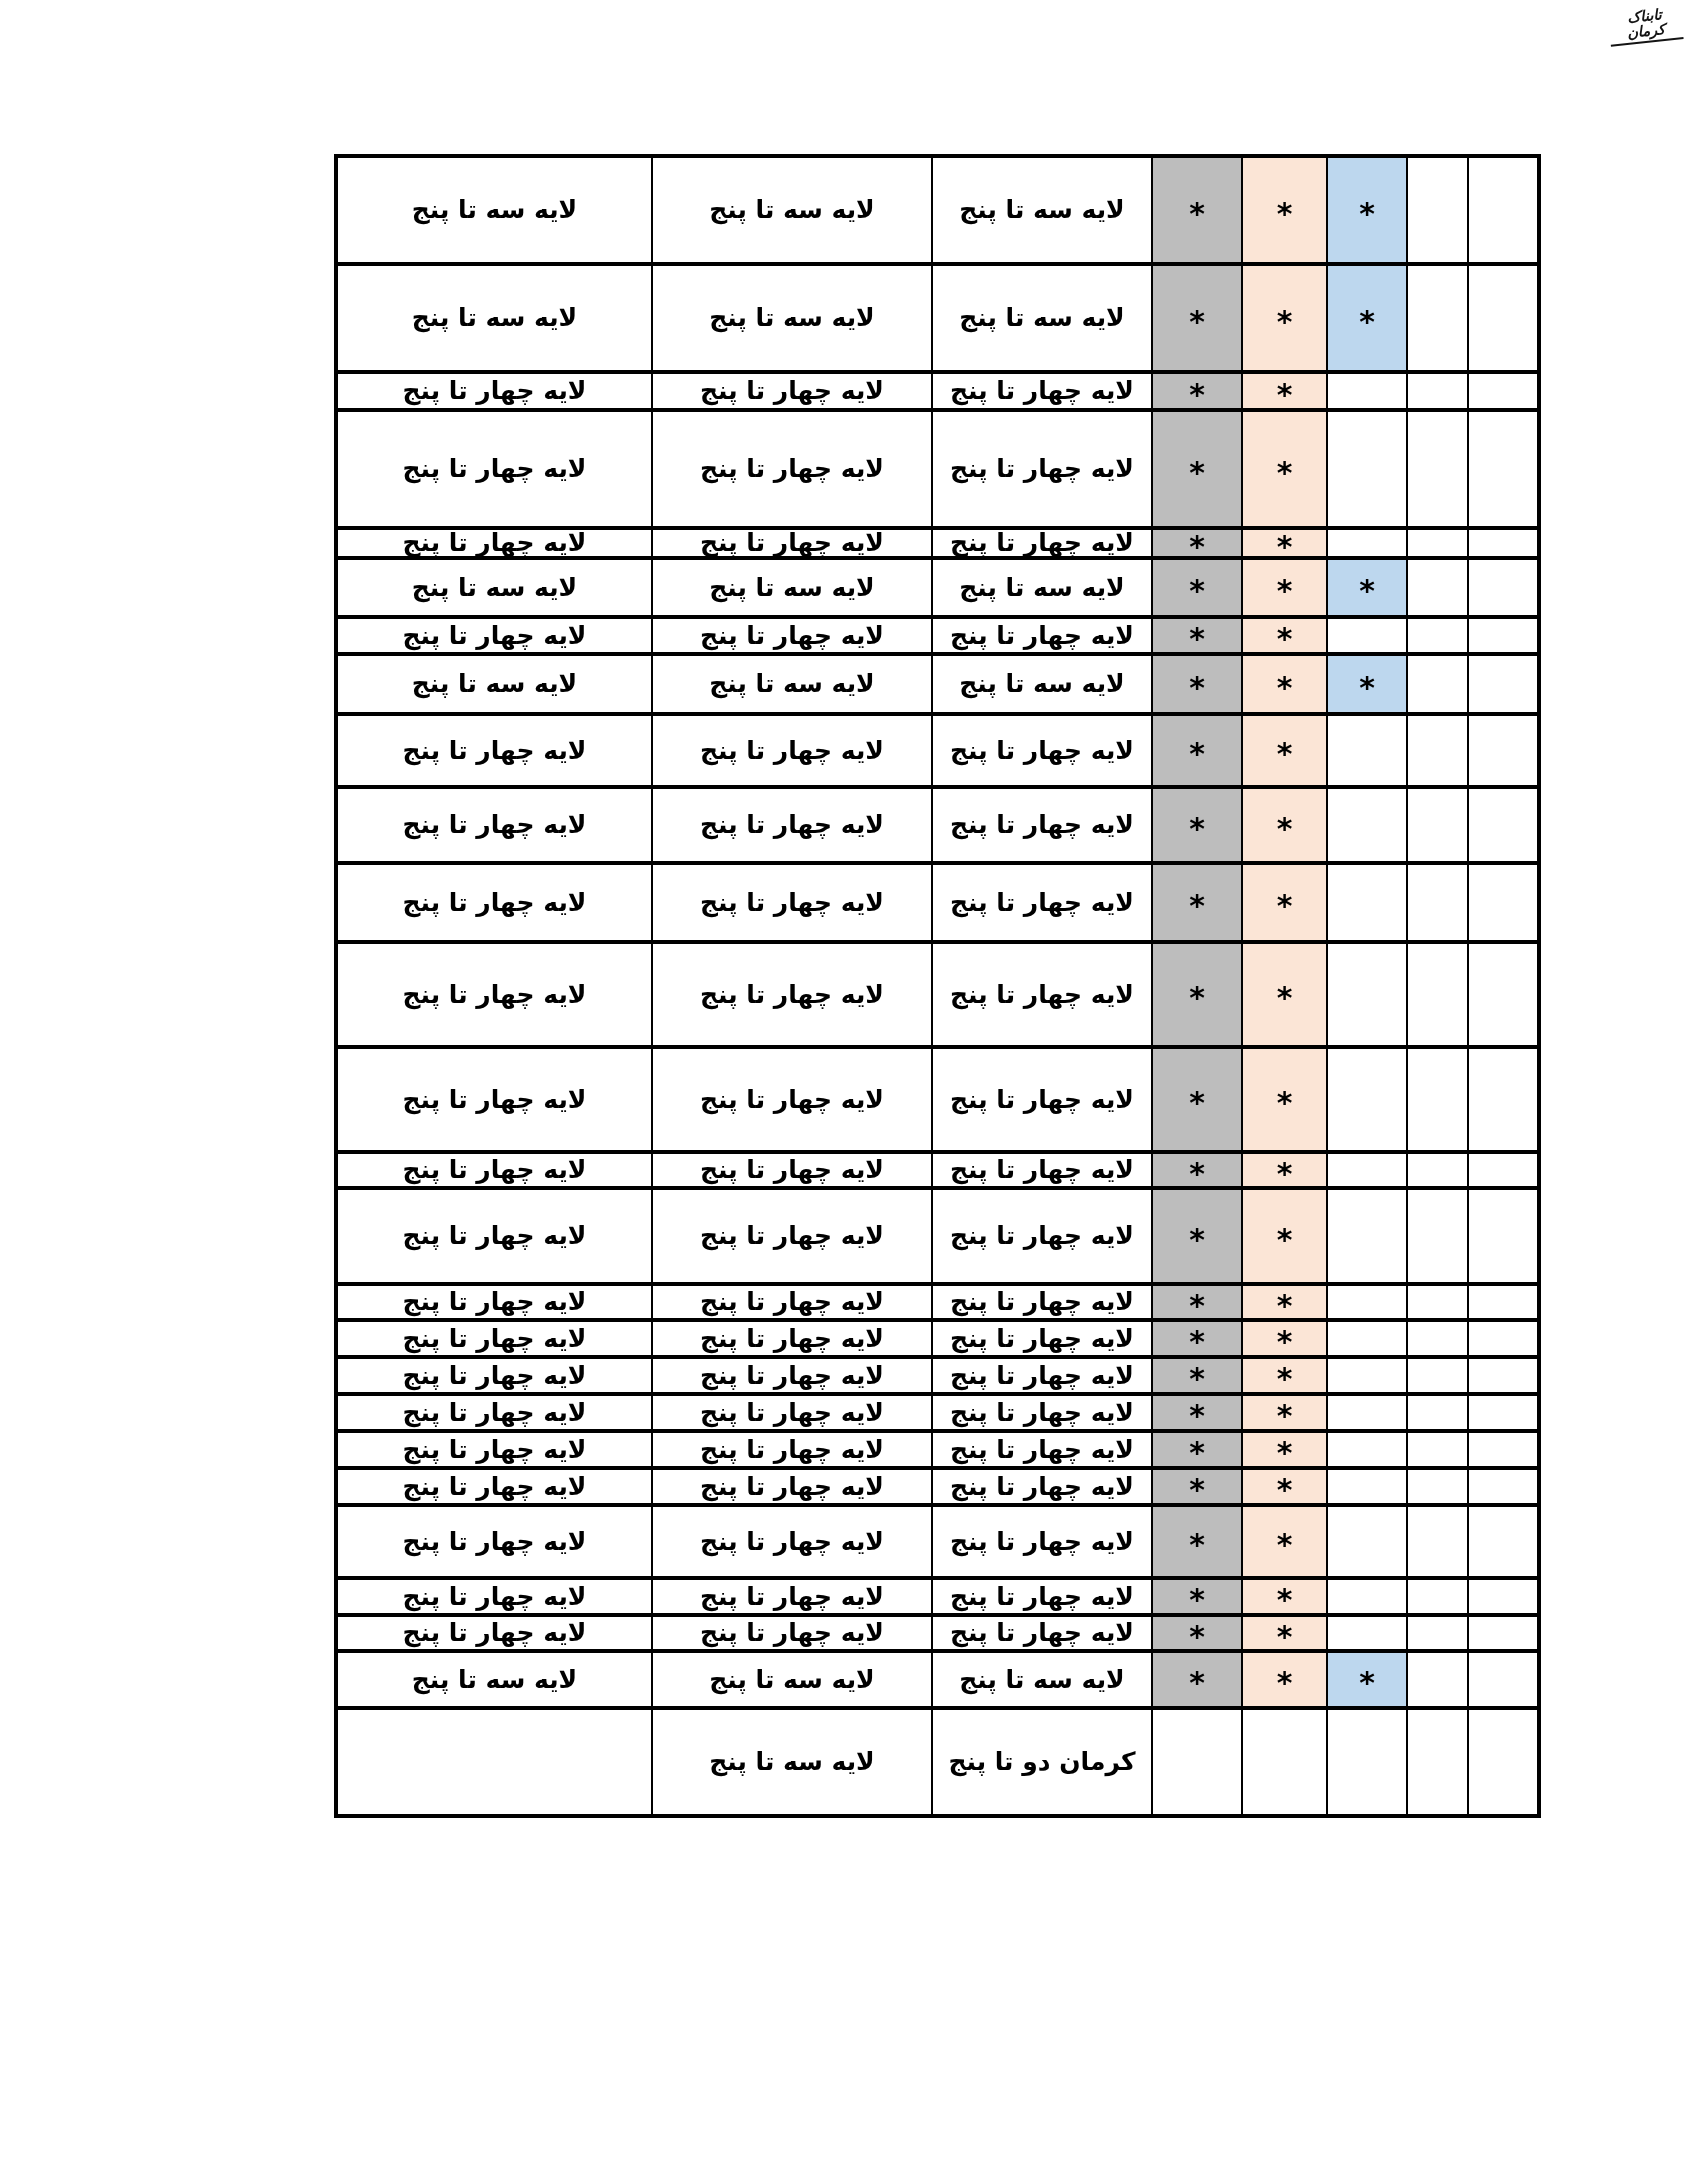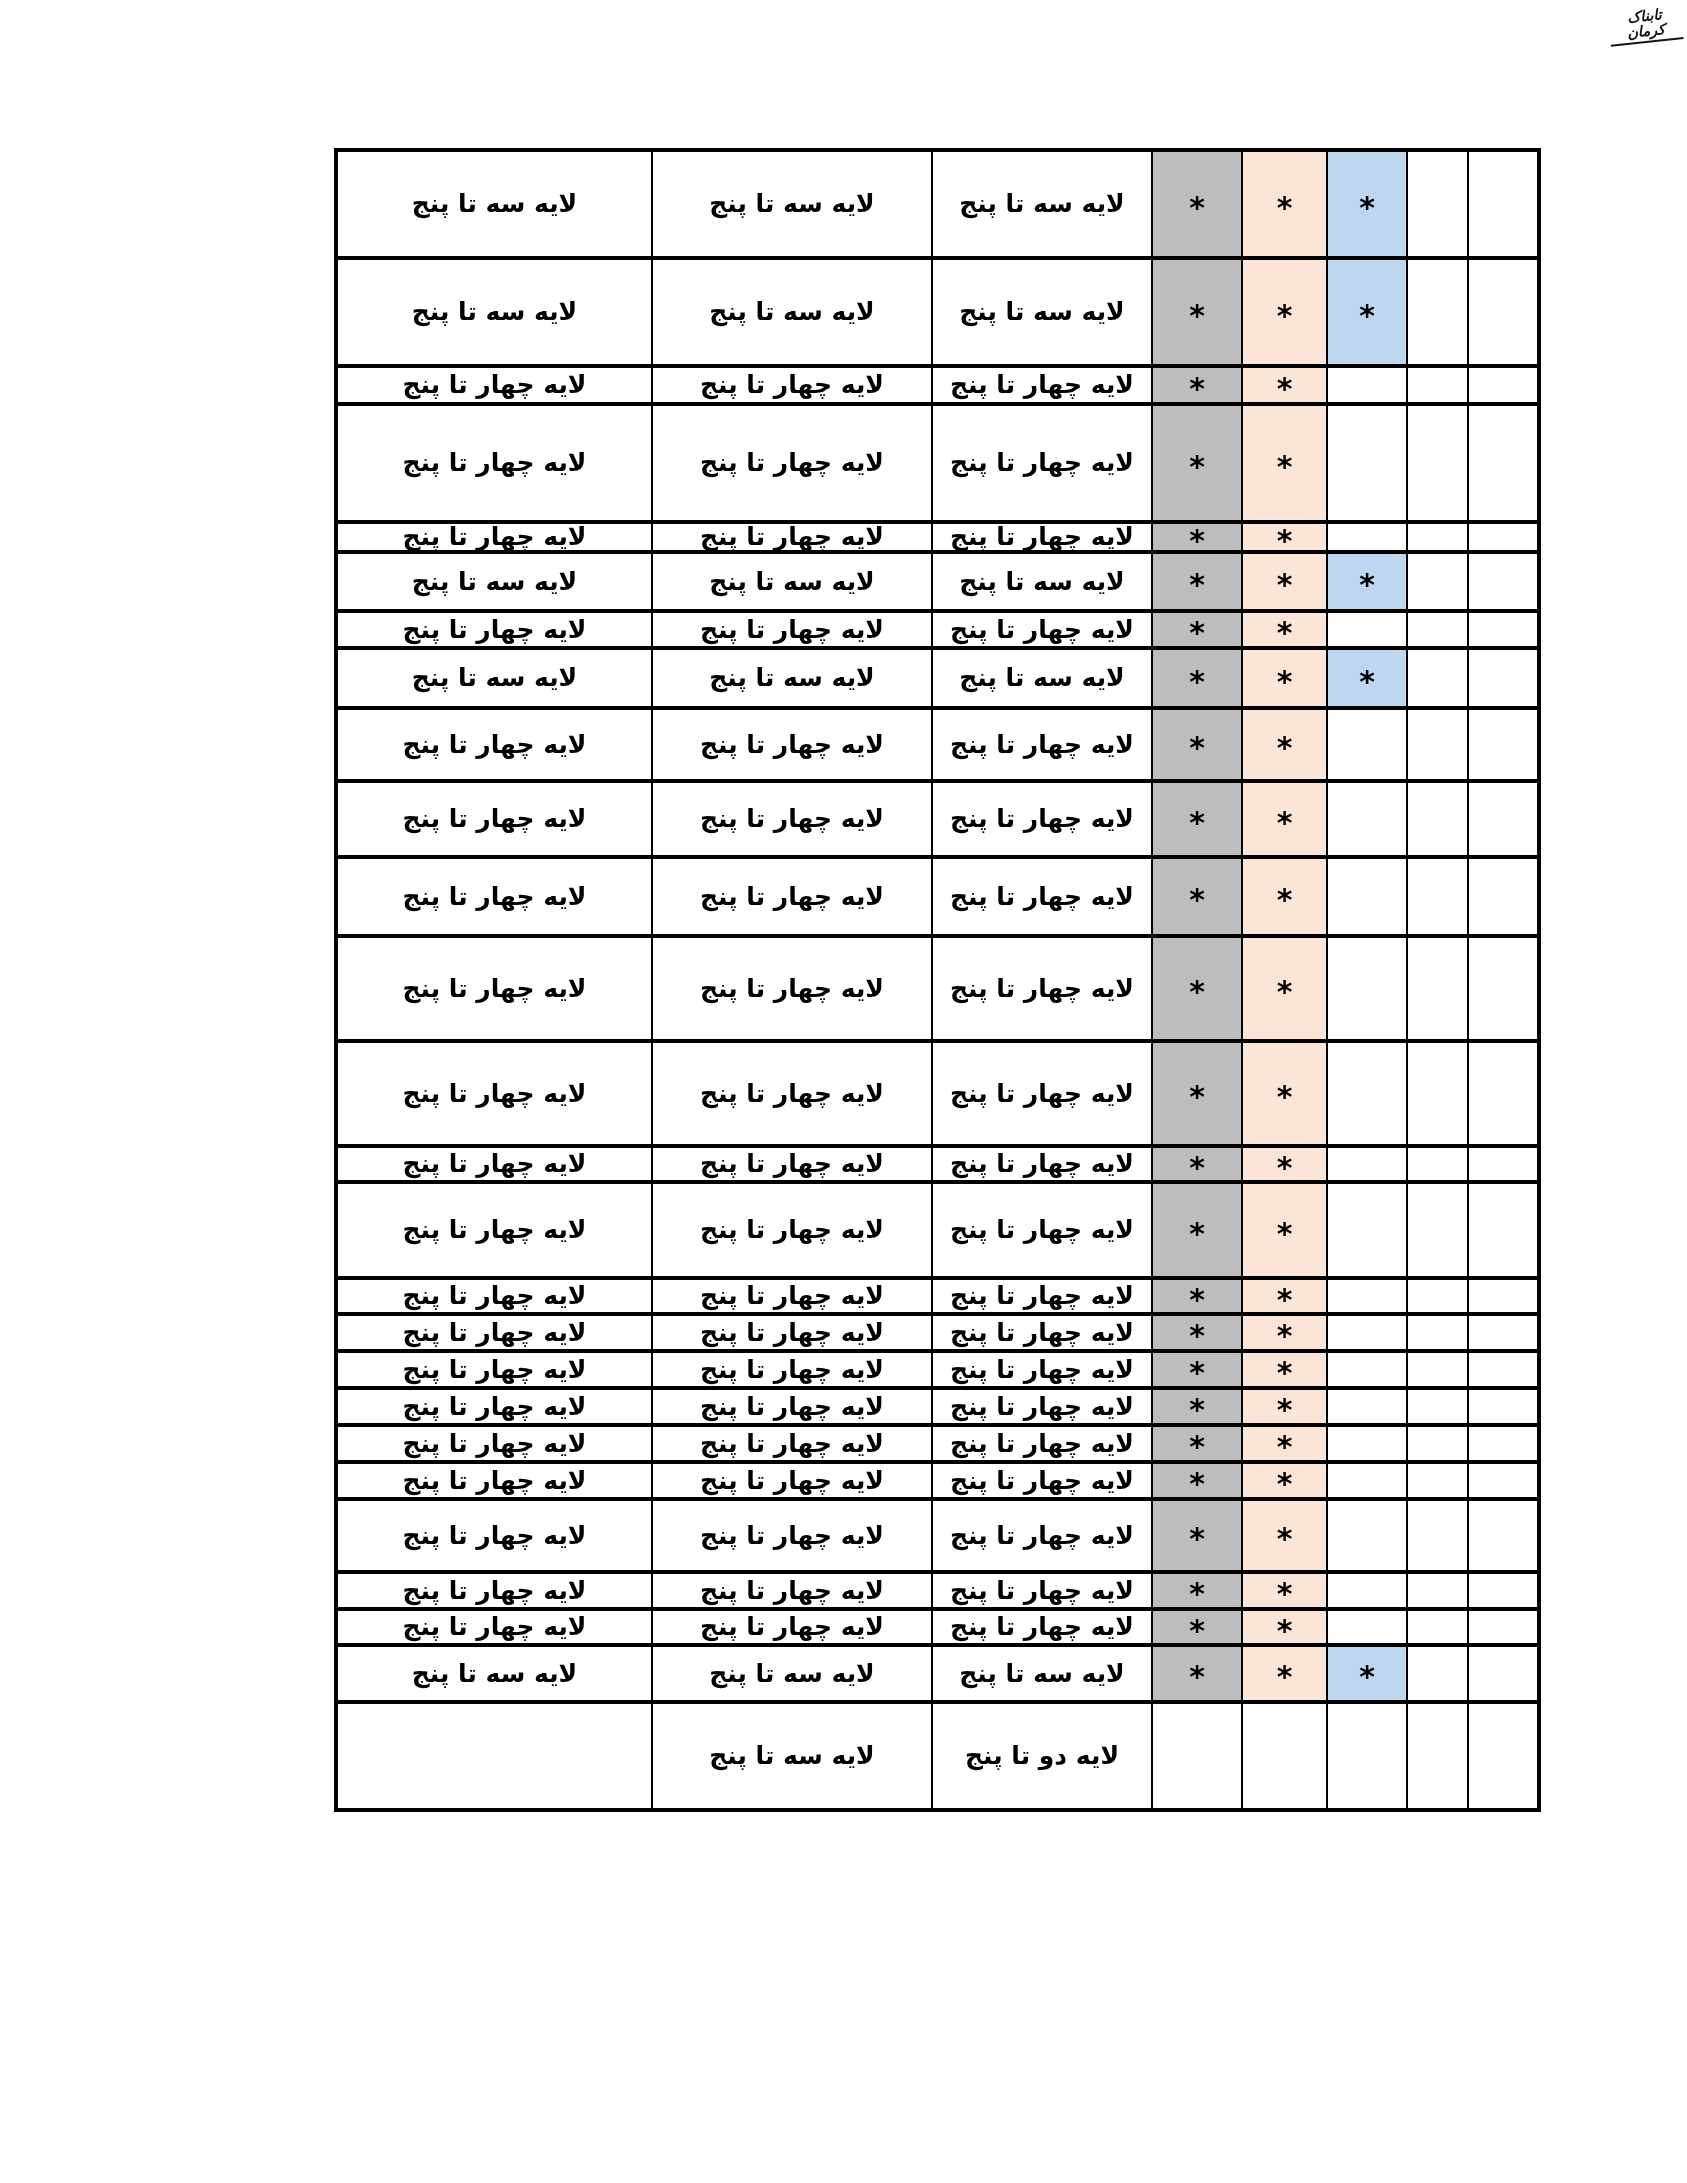--- a/index.html
+++ b/index.html
@@ -28,21 +28,21 @@
     line-height: 1.0;
     color: #141414;
     direction: rtl;
     transform: rotate(-6deg);
     border-bottom: 2px solid #141414;
     padding-bottom: 2.6px;
   }
   table.layers-table {
     position: absolute;
     left: 334px;
-    top: 148px;
+    top: 154px;
     width: 1202px;
     table-layout: fixed;
     border-collapse: collapse;
     border: 4.6px solid var(--c-border, #000);
   }
   table.layers-table td {
     border: 2.6px solid var(--c-border, #000);
     border-top-width: 4.6px;
     border-bottom-width: 4.6px;
     padding: 0;
@@ -337,21 +337,21 @@
           <td class="txt">لایه سه تا پنج</td>
           <td class="mark col-gray on"><span>*</span></td>
           <td class="mark col-peach on"><span>*</span></td>
           <td class="mark col-blue on"><span>*</span></td>
           <td class="empty"></td>
           <td class="empty"></td>
         </tr>
         <tr style="height: 108px;">
           <td class="txt"></td>
           <td class="txt">لایه سه تا پنج</td>
-          <td class="txt">لایه دو تا پنج</td>
+          <td class="txt">کرمان دو تا پنج</td>
           <td class="mark col-gray"></td>
           <td class="mark col-peach"></td>
           <td class="mark col-blue"></td>
           <td class="empty"></td>
           <td class="empty"></td>
         </tr>
       </tbody>
   </table>
 
 </div>

